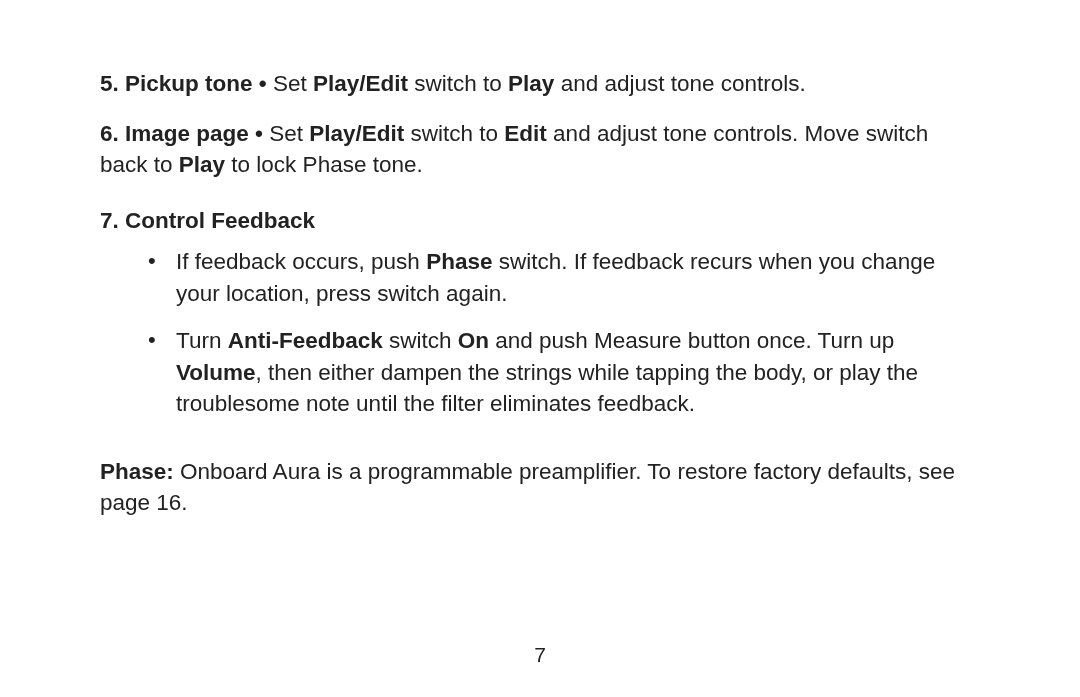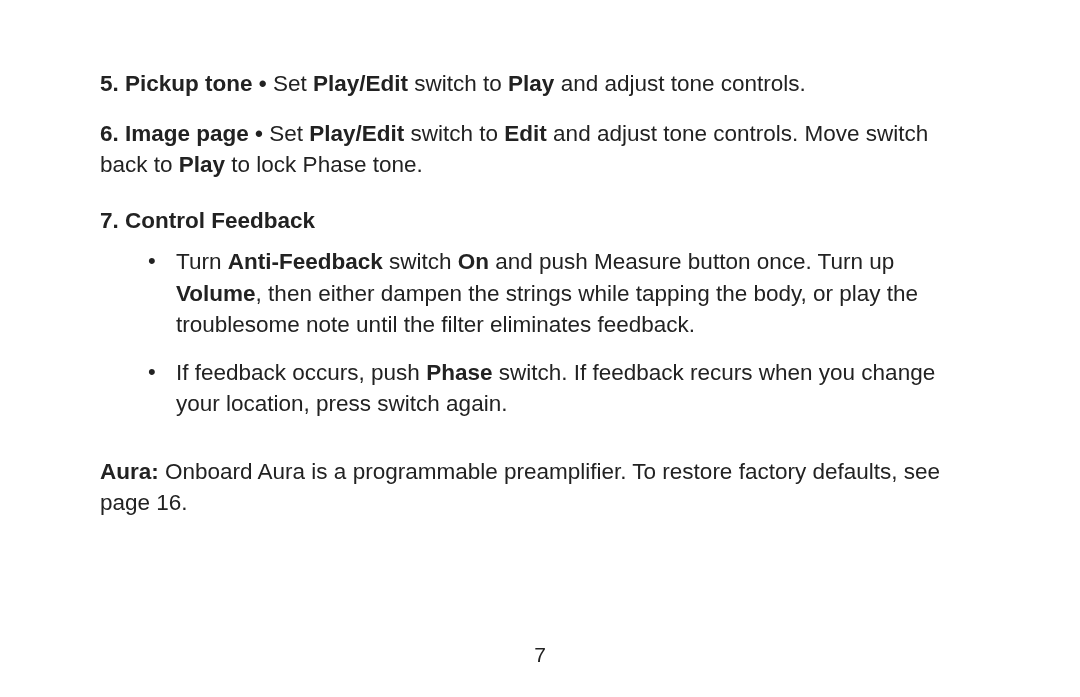--- a/index.html
+++ b/index.html
@@ -72,27 +72,27 @@
   <span class="bold"><span>6.</span> <span>Image page</span> <span>•</span> </span><span><span>Set </span><span class="bold">Play/Edit</span><span> switch to </span><span class="bold">Edit</span><span> and adjust tone controls. Move switch back to </span><span class="bold">Play</span><span> to lock Phase tone.</span></span>
 </p>
 
 <p class="item-7-header">
   <span>7.</span> <span>Control Feedback</span>
 </p>
 
 <ul class="bullet-list">
 <li class="">
   <span>
-    <span>Turn </span><span class="bold">Anti-Feedback</span><span> switch </span><span class="bold">On</span><span> and push Measure button once. Turn up </span><span class="bold">Volume</span><span>, then either dampen the strings while tapping the body, or play the troublesome note until the filter eliminates feedback.</span>
+    <span>If feedback occurs, push </span><span class="bold">Phase</span><span> switch. If feedback recurs when you change your location, press switch again.</span><span class="bold"></span><span></span><span class="bold"></span><span></span>
   </span>
 </li>
     <li class="">
   <span>
-    <span>If feedback occurs, push </span><span class="bold">Phase</span><span> switch. If feedback recurs when you change your location, press switch again.</span><span class="bold"></span><span></span><span class="bold"></span><span></span>
+    <span>Turn </span><span class="bold">Anti-Feedback</span><span> switch </span><span class="bold">On</span><span> and push Measure button once. Turn up </span><span class="bold">Volume</span><span>, then either dampen the strings while tapping the body, or play the troublesome note until the filter eliminates feedback.</span>
   </span>
 </li>
   </ul>
 
 <p class="note">
-  <span class="bold">Aura:</span><span> Onboard Aura is a programmable preamplifier. To restore factory defaults, see page 16.</span>
+  <span class="bold">Phase:</span><span> Onboard Aura is a programmable preamplifier. To restore factory defaults, see page 16.</span>
 </p>
 
 <div class="page-number">7</div>
 
 </body></html>

